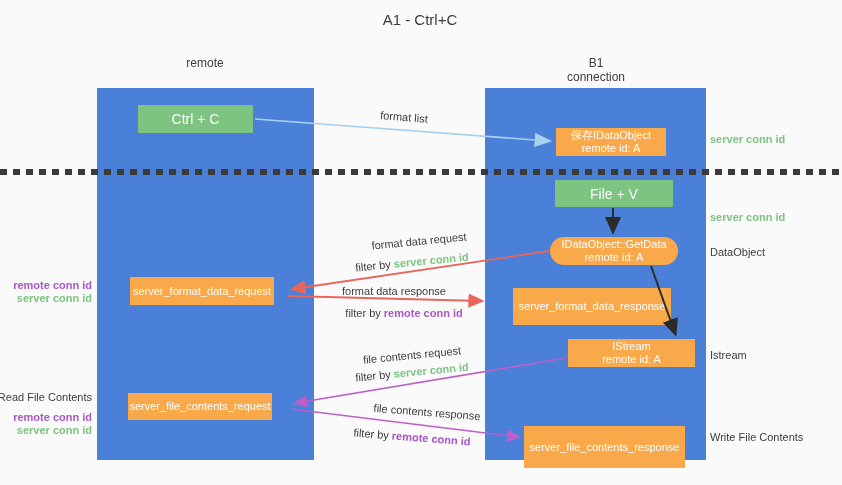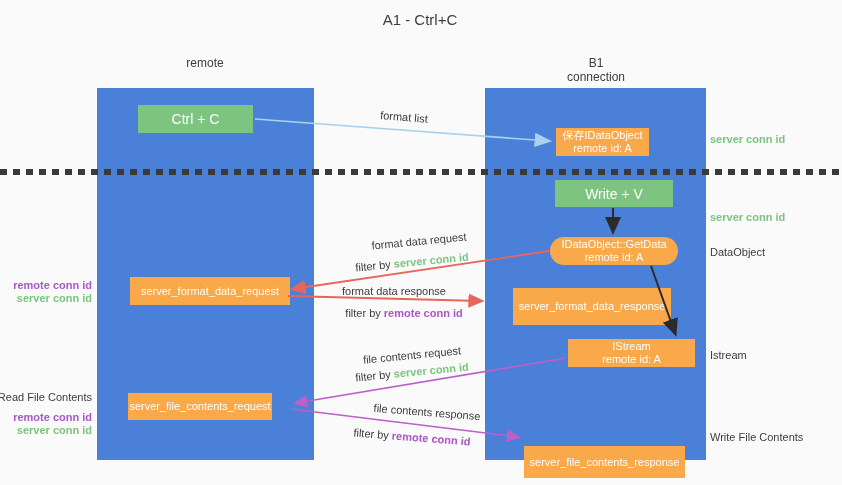--- a/index.html
+++ b/index.html
@@ -38,28 +38,28 @@
   }
   
   .node{
     position:absolute;z-index:3;display:flex;flex-direction:column;
     align-items:center;justify-content:center;
     color:#fff;text-align:center;white-space:nowrap;
   }
   .node.green{background:#7cc47f;font-size:14px;}
   .node.orange{background:#f9a84a;font-size:11px;line-height:13px;}
   .n-ctrl-c{left:138px;top:105px;width:115px;height:28px;}
-  .n-save{left:556px;top:128px;width:93px;height:28px;font-size:10.5px;}
+  .n-save{left:556px;top:128px;width:110px;height:28px;font-size:10.5px;}
   .n-ctrl-v{left:555px;top:180px;width:118px;height:27px;}
   .n-getdata{left:550px;top:237px;width:128px;height:28px;font-size:10.5px;border-radius:14px;}
-  .n-fmt-req{left:130px;top:277px;width:160px;height:28px;}
+  .n-fmt-req{left:130px;top:277px;width:144px;height:28px;}
   .n-fmt-res{left:513px;top:288px;width:158px;height:37px;}
   .n-istream{left:568px;top:339px;width:127px;height:28px;}
   .n-file-req{left:128px;top:393px;width:144px;height:27px;}
-  .n-file-res{left:524px;top:446px;width:161px;height:32px;}
+  .n-file-res{left:524px;top:426px;width:161px;height:42px;}
   
   .arrows{position:absolute;left:0;top:0;z-index:4;pointer-events:none;}
   
   .edge-label{
     position:absolute;z-index:5;white-space:nowrap;
     color:#3d3d3d;font-size:11px;
     transform:translate(-50%,-50%);
   }
   .rot-up{transform:translate(-50%,-50%) rotate(-5.5deg);}
   .rot-down{transform:translate(-50%,-50%) rotate(4.5deg);}
@@ -97,21 +97,21 @@
   <div class="divider"></div>
 
   <div class="node green n-ctrl-c">
     <div>Ctrl + C</div>
   </div>
   <div class="node orange n-save">
     <div>保存IDataObject</div>
     <div>remote id: A</div>
   </div>
   <div class="node green n-ctrl-v">
-    <div>Write + V</div>
+    <div>File + V</div>
   </div>
   <div class="node orange n-getdata">
     <div>IDataObject::GetData</div>
     <div>remote id: A</div>
   </div>
   <div class="node orange n-fmt-req">
     <div>server_format_data_request</div>
   </div>
   <div class="node orange n-fmt-res">
     <div>server_format_data_response</div>

